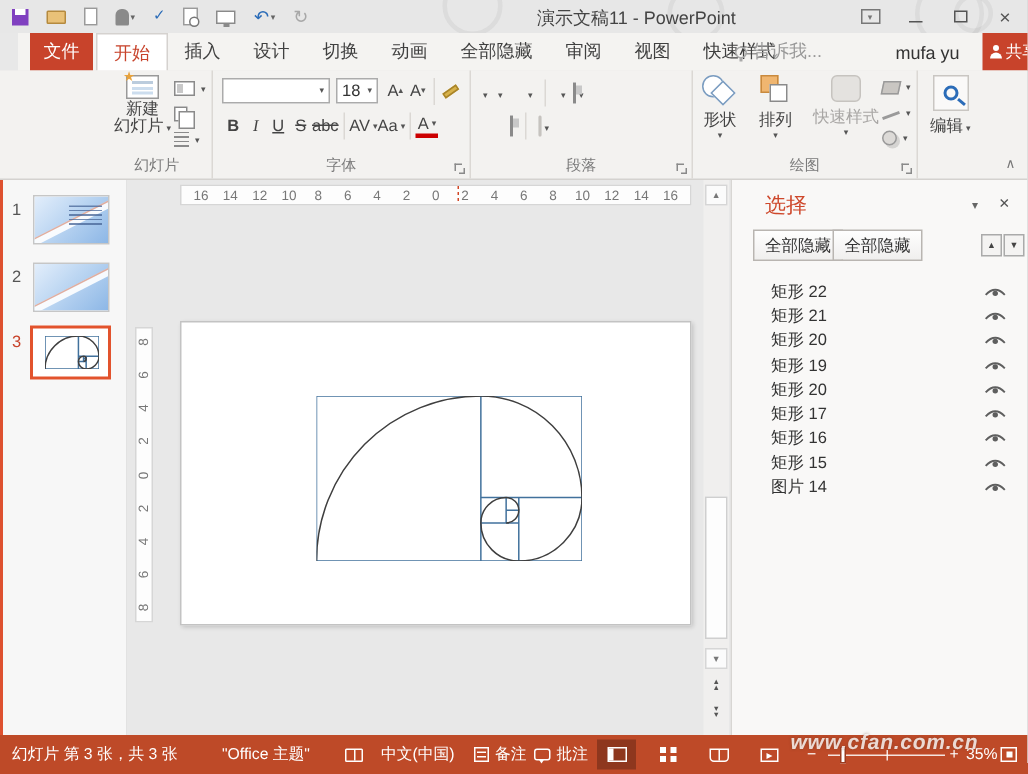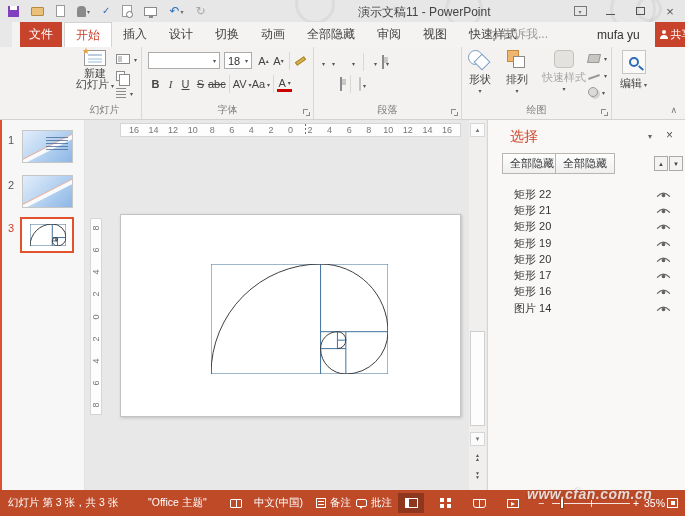--- a/index.html
+++ b/index.html
@@ -551,20 +551,29 @@
         <div class="sel-row">
           <span class="sel-name">矩形 16</span>
           <span class="eye-wrap">
             <svg viewBox="0 0 16 10" class="eye-svg">
               <path d="M2,7 Q8,0.5 14,7" fill="none" stroke="#5f5f5f" stroke-width="1.2"></path>
               <circle cx="8" cy="6" r="1.7" fill="#5f5f5f"></circle>
             </svg>
           </span>
         </div>
         <div class="sel-row">
+          <span class="sel-name">矩形 15</span>
+          <span class="eye-wrap">
+            <svg viewBox="0 0 16 10" class="eye-svg">
+              <path d="M2,7 Q8,0.5 14,7" fill="none" stroke="#5f5f5f" stroke-width="1.2"></path>
+              <circle cx="8" cy="6" r="1.7" fill="#5f5f5f"></circle>
+            </svg>
+          </span>
+        </div>
+        <div class="sel-row">
           <span class="sel-name">图片 14</span>
           <span class="eye-wrap">
             <svg viewBox="0 0 16 10" class="eye-svg">
               <path d="M2,7 Q8,0.5 14,7" fill="none" stroke="#5f5f5f" stroke-width="1.2"></path>
               <circle cx="8" cy="6" r="1.7" fill="#5f5f5f"></circle>
             </svg>
           </span>
         </div>
       </div>
   </div>

